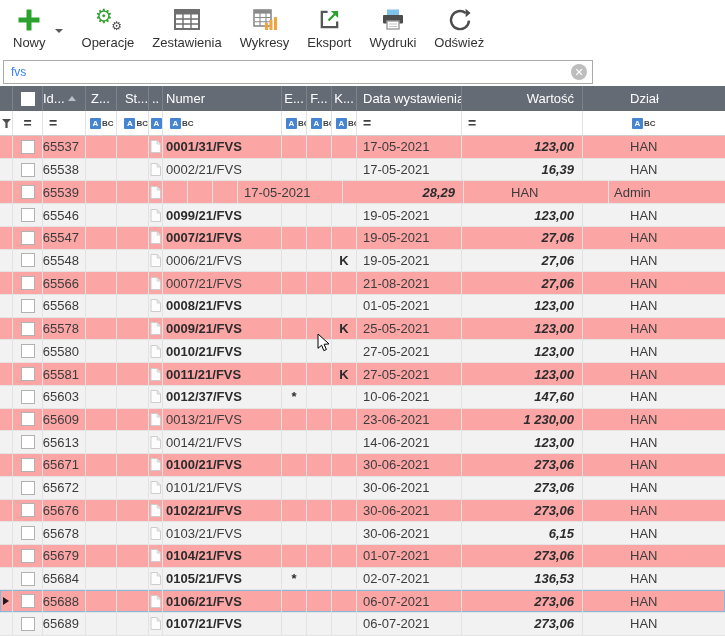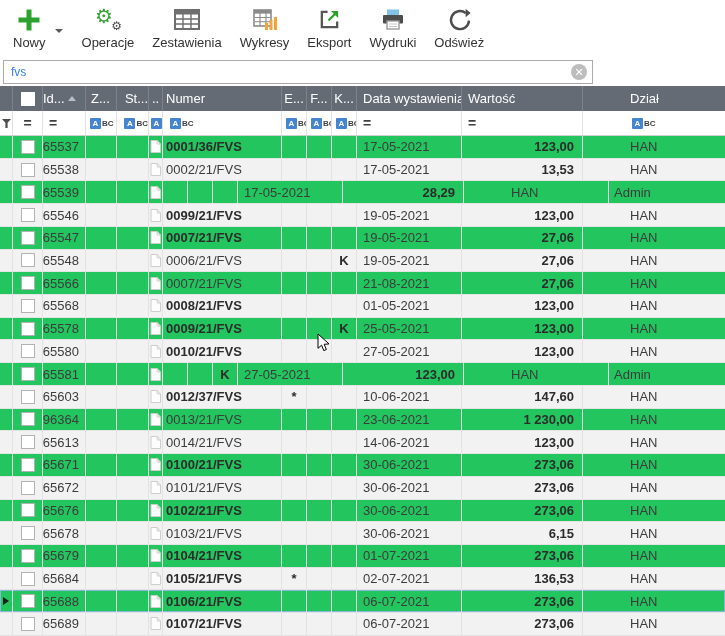--- a/index.html
+++ b/index.html
@@ -58,25 +58,25 @@
   .flt{height:25px;background:#fff;border-bottom:1px solid #cfcfcf;}
   .flt .cell{border-right:1px solid #e2e2e2;}
   .eq{font-size:14px;font-weight:700;color:#3f3f3f;padding-left:6px;}
   .c-sel .eq,.c-ind .eq{padding-left:0;}
   .abc{display:flex;align-items:center;padding-left:4px;flex:none;}
   .abc-a{width:11px;height:11px;background:#4584d0;color:#fff;font-size:8px;font-weight:700;
          display:flex;align-items:center;justify-content:center;border-radius:1px;flex:none;}
   .abc-bc{font-size:8px;font-weight:700;color:#3f3f3f;margin-left:1px;}
 
   
-  .body .grow{height:22.72px;border-bottom:1px solid #e4e4e4;background:#22c55e;}
+  .body .grow{height:22.72px;border-bottom:1px solid #e4e4e4;background:#fca5a5;}
   .body .grow.alt{background:#f2f2f2;}
   .body .grow.selected{box-shadow:inset 0 0 0 1px #86b8dc;position:relative;}
   .body .c-numer.b,.body .c-numer .b{font-weight:700;color:#2c2c2c;}
-  .v-bold{font-weight:700;color:#2c2c2c;}
+  .v-bold{font-weight:700;color:#2c2c2c;font-style:italic;}
   .kflag{font-weight:700;color:#2c2c2c;}
   .eflag{font-weight:700;color:#2c2c2c;}
   .ind-arrow{width:0;height:0;border-top:4px solid transparent;border-bottom:4px solid transparent;
              border-left:6px solid #1c1c1c;margin-left:3px;display:none;}
   .selected .ind-arrow{display:block;}
 
   .doc-icon svg{display:block;}
 
   
   .cursor{position:absolute;left:317px;top:333px;pointer-events:none;z-index:50;}
@@ -201,21 +201,21 @@
         </div>
       <div class="cell c-f">
           <span>F...</span>
         </div>
       <div class="cell c-k">
           <span>K...</span>
         </div>
       <div class="cell c-data">
           <span>Data wystawienia</span>
         </div>
-      <div class="cell c-wart" style="justify-content:flex-start;padding-left:6px;">
+      <div class="cell c-wart" style="justify-content:flex-end;padding-left:6px;">
           <span>Wartość</span>
         </div>
       <div class="cell c-dzial">
           <span>Dział</span>
         </div>
       <div class="cell c-uz">
           <span>Użytkownik</span>
         </div>
     </div>
 
@@ -300,21 +300,21 @@
           </div>
       <div class="cell c-id">65537</div>
       <div class="cell c-z"></div>
       <div class="cell c-st"></div>
       <div class="cell c-doc doc-icon">
         <svg width="11" height="13" viewBox="0 0 11 13">
               <path d="M1 .5h6.2L10.5 4v8.5H1z" fill="#fdfdfd" stroke="#cdcdcd"></path>
               <path d="M7.2.5V4h3.3" fill="none" stroke="#cdcdcd"></path>
             </svg>
       </div>
-      <div class="cell c-numer b">0001/36/FVS</div>
+      <div class="cell c-numer b">0001/31/FVS</div>
       <div class="cell c-e eflag"></div>
       <div class="cell c-f"></div>
       <div class="cell c-k kflag"></div>
       <div class="cell c-data">17-05-2021</div>
       <div class="cell c-wart v-bold">123,00</div>
       <div class="cell c-dzial">HAN</div>
       <div class="cell c-uz">Admin</div>
     </div>
         <div class="grow alt">
       <div class="cell c-ind"></div>
@@ -328,21 +328,21 @@
         <svg width="11" height="13" viewBox="0 0 11 13">
               <path d="M1 .5h6.2L10.5 4v8.5H1z" fill="#fdfdfd" stroke="#cdcdcd"></path>
               <path d="M7.2.5V4h3.3" fill="none" stroke="#cdcdcd"></path>
             </svg>
       </div>
       <div class="cell c-numer">0002/21/FVS</div>
       <div class="cell c-e eflag"></div>
       <div class="cell c-f"></div>
       <div class="cell c-k kflag"></div>
       <div class="cell c-data">17-05-2021</div>
-      <div class="cell c-wart v-bold">13,53</div>
+      <div class="cell c-wart v-bold">16,39</div>
       <div class="cell c-dzial">HAN</div>
       <div class="cell c-uz">Admin</div>
     </div>
         <div class="grow">
       <div class="cell c-ind"></div>
       <div class="cell c-sel">
             <span class="cb"></span>
           </div>
       <div class="cell c-id">65539</div>
       <div class="cell c-z"></div>
@@ -529,20 +529,21 @@
           </div>
       <div class="cell c-id">65581</div>
       <div class="cell c-z"></div>
       <div class="cell c-st"></div>
       <div class="cell c-doc doc-icon">
         <svg width="11" height="13" viewBox="0 0 11 13">
               <path d="M1 .5h6.2L10.5 4v8.5H1z" fill="#fdfdfd" stroke="#cdcdcd"></path>
               <path d="M7.2.5V4h3.3" fill="none" stroke="#cdcdcd"></path>
             </svg>
       </div>
+      <div class="cell c-numer b">0011/21/FVS</div>
       <div class="cell c-e eflag"></div>
       <div class="cell c-f"></div>
       <div class="cell c-k kflag">K</div>
       <div class="cell c-data">27-05-2021</div>
       <div class="cell c-wart v-bold">123,00</div>
       <div class="cell c-dzial">HAN</div>
       <div class="cell c-uz">Admin</div>
     </div>
         <div class="grow alt">
       <div class="cell c-ind"></div>
@@ -565,21 +566,21 @@
       <div class="cell c-data">10-06-2021</div>
       <div class="cell c-wart v-bold">147,60</div>
       <div class="cell c-dzial">HAN</div>
       <div class="cell c-uz">Admin</div>
     </div>
         <div class="grow">
       <div class="cell c-ind"></div>
       <div class="cell c-sel">
             <span class="cb"></span>
           </div>
-      <div class="cell c-id">96364</div>
+      <div class="cell c-id">65609</div>
       <div class="cell c-z"></div>
       <div class="cell c-st"></div>
       <div class="cell c-doc doc-icon">
         <svg width="11" height="13" viewBox="0 0 11 13">
               <path d="M1 .5h6.2L10.5 4v8.5H1z" fill="#fdfdfd" stroke="#cdcdcd"></path>
               <path d="M7.2.5V4h3.3" fill="none" stroke="#cdcdcd"></path>
             </svg>
       </div>
       <div class="cell c-numer">0013/21/FVS</div>
       <div class="cell c-e eflag"></div>

